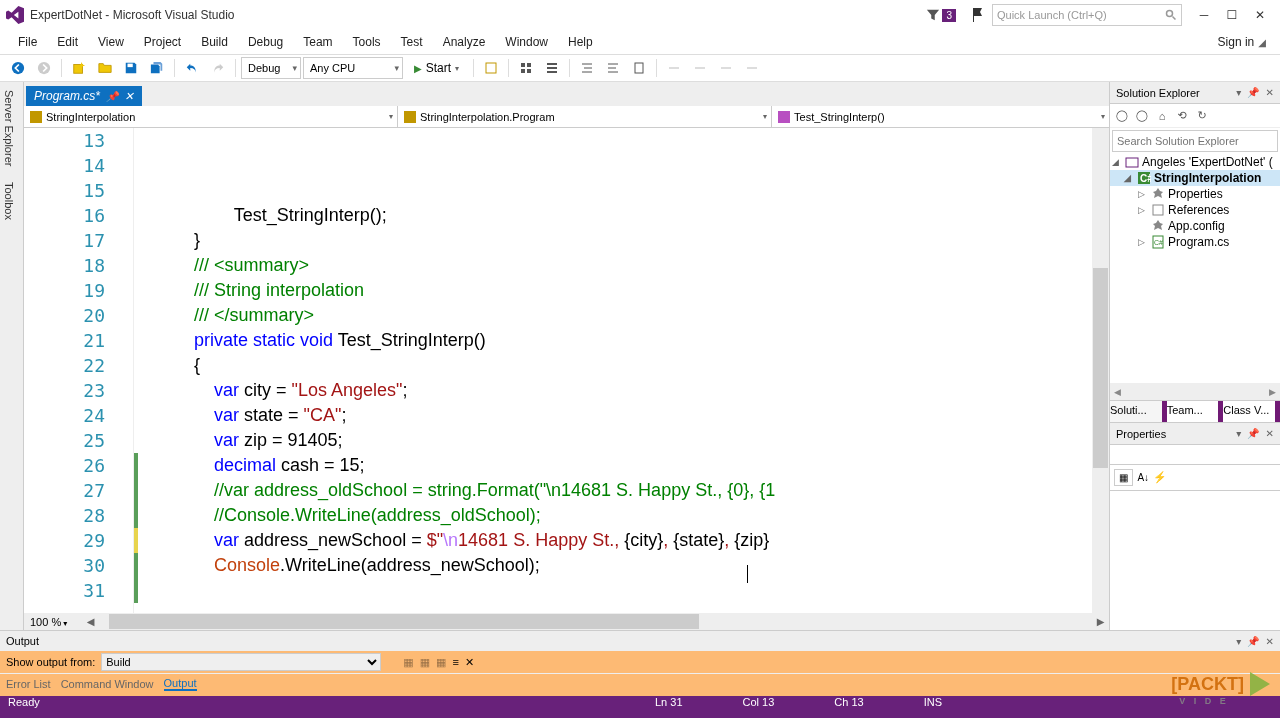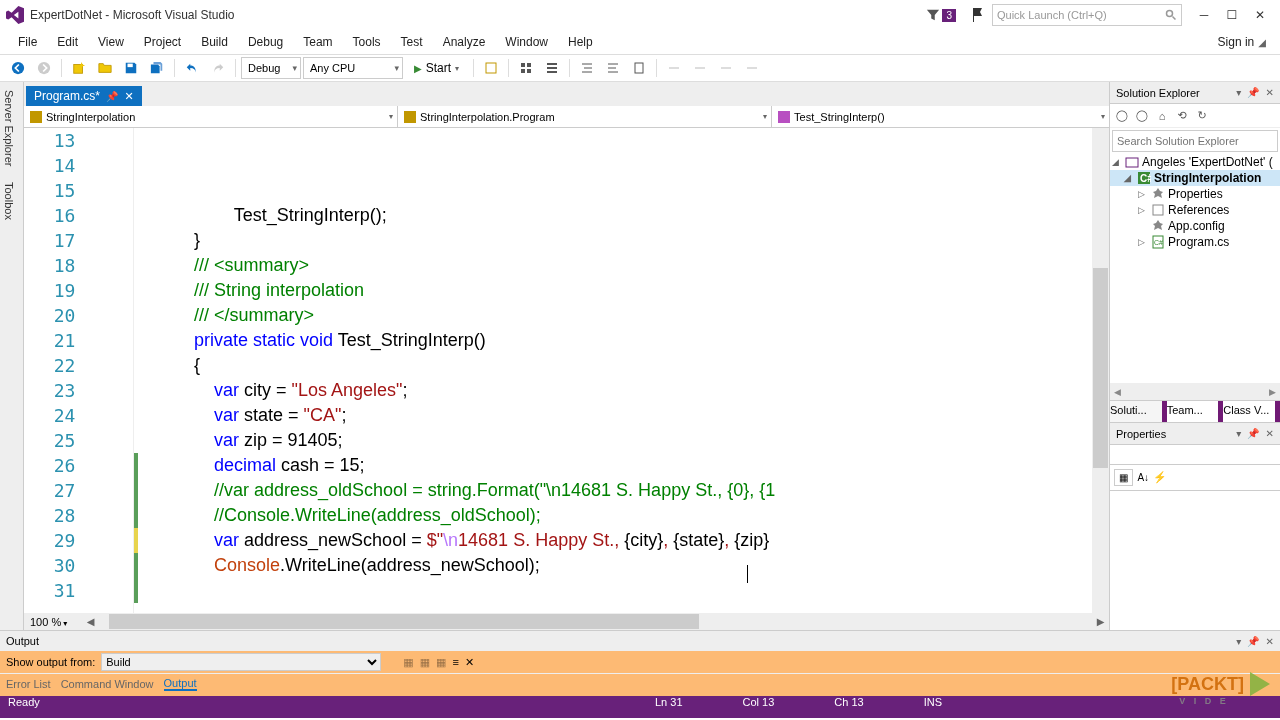--- a/index.html
+++ b/index.html
@@ -34,34 +34,34 @@
 .start-btn { display: flex; align-items: center; padding: 0 8px; height: 22px; border: 1px solid transparent; }
 .start-btn .play { color: #388a34; margin-right: 4px; font-size: 10px; }
 .start-btn span { font-size: 12px; }
 
 
 .main { display: flex; height: 548px; }
 .side-tabs { width: 24px; background: #eee; border-right: 1px solid #ccc; display: flex; flex-direction: column; }
 .side-tab { writing-mode: vertical-lr; font-size: 11px; padding: 8px 3px; background: #eee; text-align: center; color: #333; cursor: pointer; }
 
 .editor-area { flex: 1; display: flex; flex-direction: column; background: #fff; border-right: 1px solid #ccc; }
-.doc-tabs { height: 24px; display: flex; align-items: flex-end; background: #eee; padding-left: 2px; }
+.doc-tabs { height: 24px; display: flex; align-items: flex-end; background: #eee; padding-left: 2px; font-style: italic; }
 .doc-tab { background: #0e70c0; color: #fff; font-size: 12px; padding: 3px 8px; display: flex; align-items: center; gap: 6px; }
 .doc-tab .pin { font-size: 10px; }
 .doc-tab .close { font-size: 11px; cursor: pointer; }
 
 .nav-dropdowns { height: 22px; display: flex; border-bottom: 1px solid #ccc; }
 .nav-dd { flex: 1; border-right: 1px solid #ccc; font-size: 11px; padding: 2px 6px; display: flex; align-items: center; gap: 4px; position: relative; }
 .nav-dd:last-child { border-right: none; }
 .nav-dd::after { content: "▾"; position: absolute; right: 4px; font-size: 8px; color: #666; }
 .nav-dd .ico { width: 12px; height: 12px; }
 
 .code-container { flex: 1; display: flex; position: relative; overflow: hidden; }
 .gutter { width: 110px; background: #fff; border-right: 1px solid #eee; }
-.line-no { text-align: center; padding-right: 28px; font-family: Consolas, monospace; font-size: 18px; color: #2b91af; line-height: 25px; }
+.line-no { text-align: right; padding-right: 28px; font-family: Consolas, monospace; font-size: 18px; color: #2b91af; line-height: 25px; }
 .codelines { flex: 1; font-family: Consolas, monospace; font-size: 18px; line-height: 25px; padding-left: 20px; white-space: pre; overflow: hidden; position: relative; }
 .change-bar { position: absolute; left: 0; width: 4px; }
 .cb-green { background: #5a9e5a; }
 .cb-yellow { background: #e8d44d; }
 
 .kw { color: #0000ff; }
 .cmt { color: #008000; }
 .str { color: #a31515; }
 .typ { color: #c2410c; }
 .esc { color: #b776fb; }

